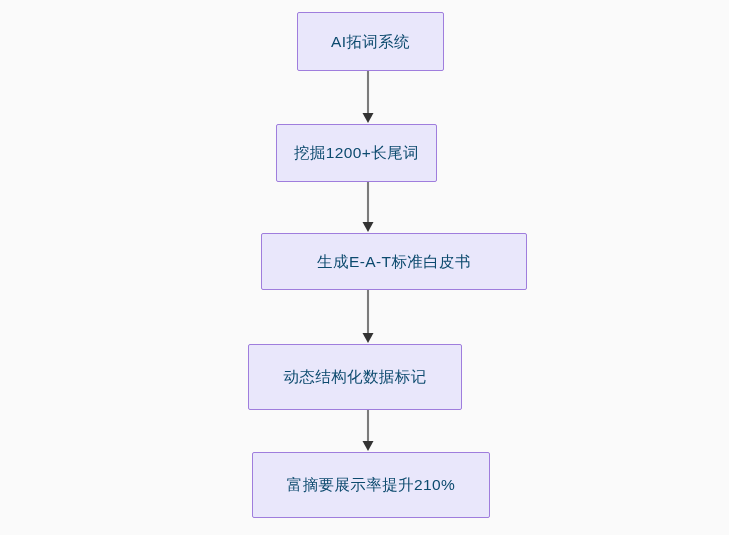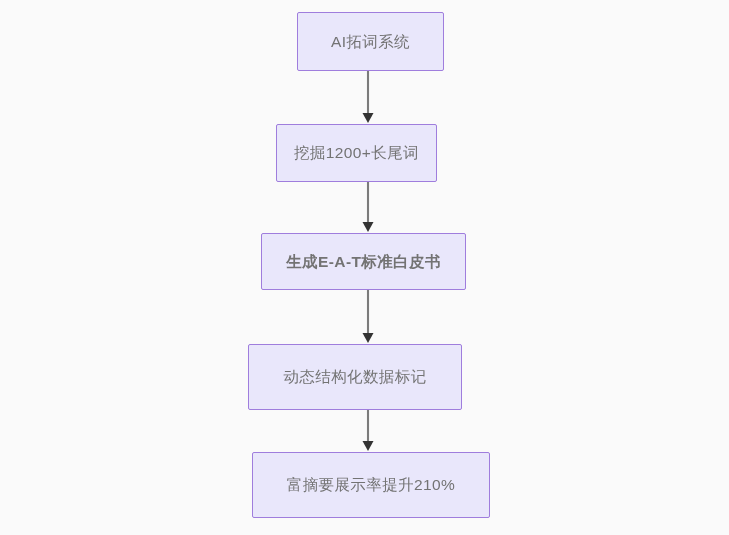--- a/index.html
+++ b/index.html
@@ -21,21 +21,21 @@
   }
   .node {
     position: absolute;
     box-sizing: border-box;
     background: #e9e7fb;
     border: 1.6px solid #9f7ddd;
     border-radius: 2px;
     display: flex;
     align-items: center;
     justify-content: center;
-    color: #737373;
+    color: #0c4a6e;
     font-size: 15.5px;
     letter-spacing: 0.4px;
     white-space: nowrap;
     user-select: none;
   }
   .node-label {
     display: block;
     line-height: 1;
   }
   .edge {
@@ -78,21 +78,21 @@
   </svg>
 
   <div class="node" style="left:297px; top:12px; width:147px; height:59px;">
     <span class="node-label">AI拓词系统</span>
   </div>
 
   <div class="node" style="left:276px; top:124px; width:161px; height:58px;">
     <span class="node-label">挖掘1200+长尾词</span>
   </div>
 
-  <div class="node" style="left:261px; top:233px; width:205px; height:57px;font-weight:bold;">
+  <div class="node" style="left:261px; top:233px; width:266px; height:57px;">
     <span class="node-label">生成E-A-T标准白皮书</span>
   </div>
 
   <div class="node" style="left:248px; top:344px; width:214px; height:66px;">
     <span class="node-label">动态结构化数据标记</span>
   </div>
 
   <div class="node" style="left:252px; top:452px; width:238px; height:66px;">
     <span class="node-label">富摘要展示率提升210%</span>
   </div>

